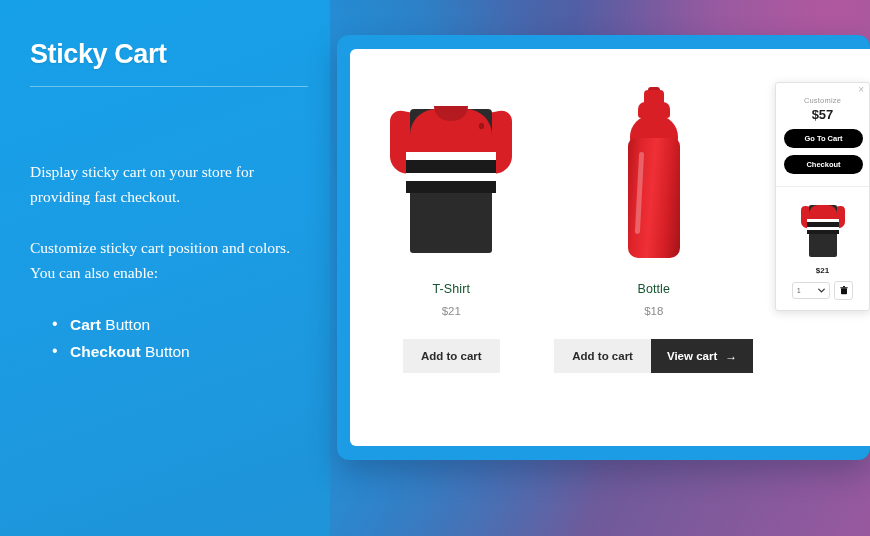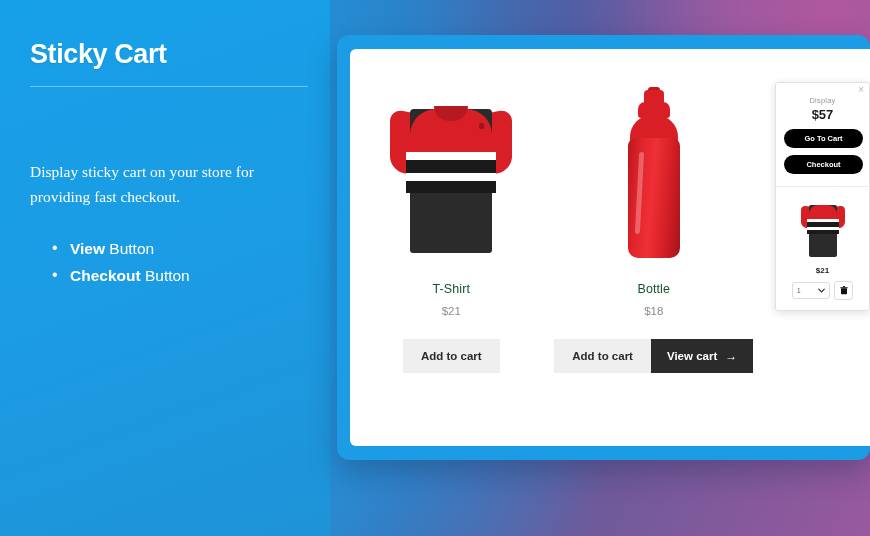--- a/index.html
+++ b/index.html
@@ -386,23 +386,24 @@
 <body>
 
 <div id="stage">
 
   <div class="left-panel">
     <h1 class="left-title">Sticky Cart</h1>
     <div class="left-divider"></div>
 
     <div class="left-body">
       <p class="left-para">Display sticky cart on your store for providing fast checkout.</p>
+      <p class="left-para">Customize sticky cart position and colors. You can also enable:</p>
 
       <ul class="left-list">
-        <li><b>View</b><span> Button</span></li>
+        <li><b>Cart</b><span> Button</span></li>
         <li><b>Checkout</b><span> Button</span></li>
       </ul>
     </div>
   </div>
 
   <div class="demo-frame">
     <div class="demo-inner">
 
       <div class="products">
 
@@ -450,21 +451,21 @@
             </button>
           </div>
         </div>
 
       </div>
 
       <div class="sticky-cart">
 
         <div class="sc-header">
           <span class="sc-close">×</span>
-          <div class="sc-subtotal-label">Display</div>
+          <div class="sc-subtotal-label">Customize</div>
           <div class="sc-subtotal-value">$57</div>
           <button class="sc-btn">Go To Cart</button>
           <button class="sc-btn">Checkout</button>
         </div>
 
         <div class="sc-item">
           <div class="sc-item-media">
             <div class="mini-ts">
               <div class="mts-sl"></div>
               <div class="mts-sr"></div>

